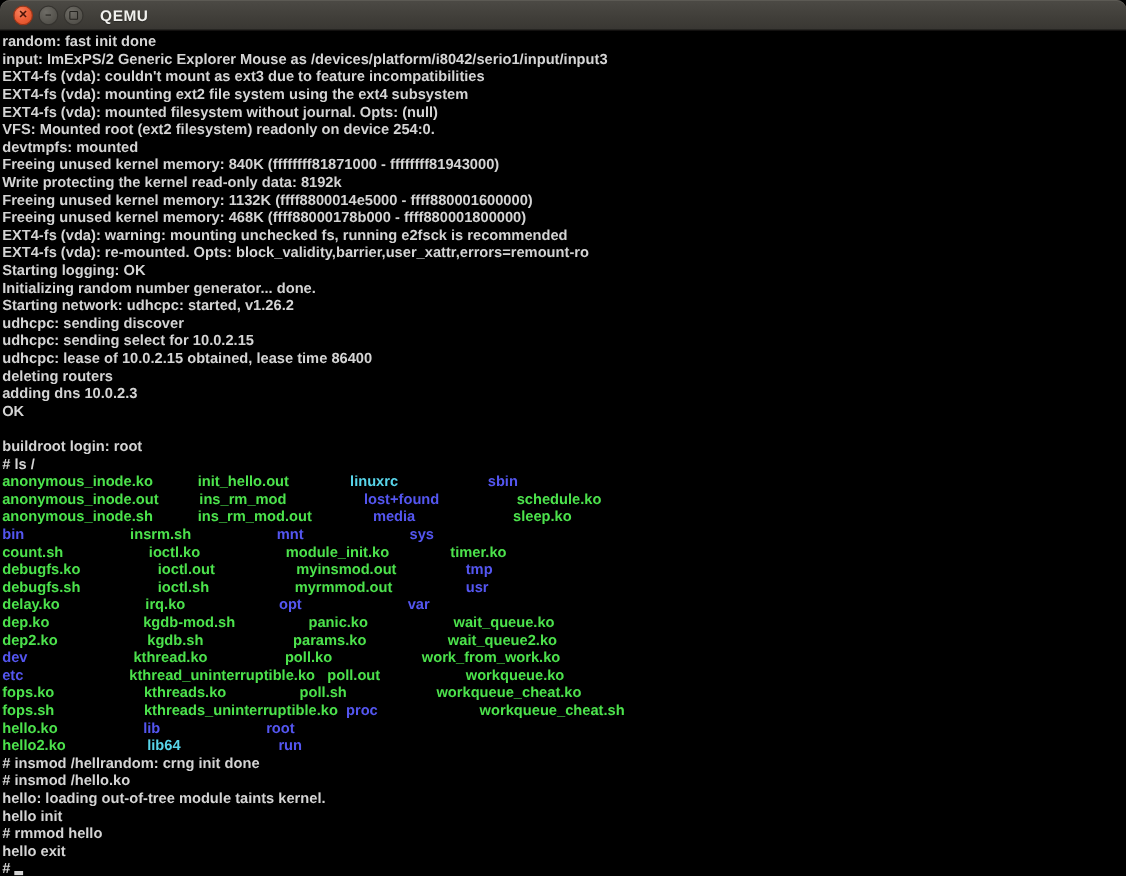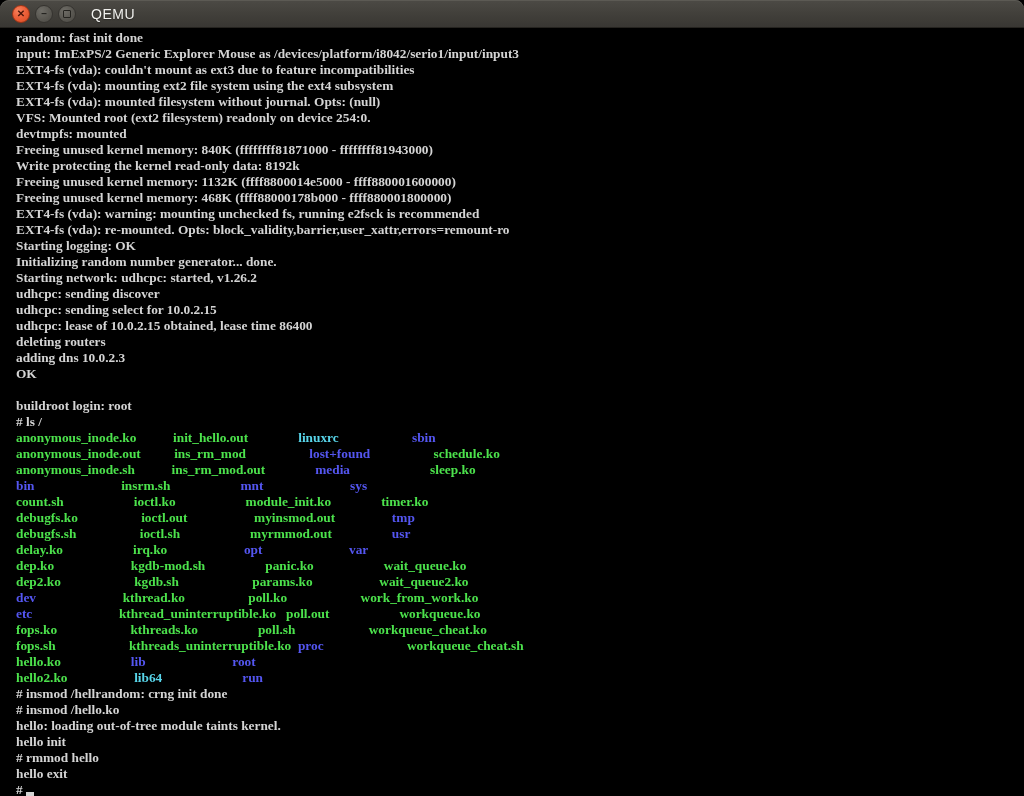--- a/index.html
+++ b/index.html
@@ -29,28 +29,28 @@
     border:1px solid #9e3517;color:#4b1408;
   }
   .btn-plain{
     background:radial-gradient(circle at 35% 30%,#6e6c66 0%,#57554f 60%,#4a4843 100%);
     border:1px solid #35332f;color:#24231f;
   }
   .btn-max span.sq{
     display:block;width:6px;height:6px;border:1.5px solid #24231f;border-radius:1px;
   }
   .title-text{
-    color:#f1f1ee;font-size:14px;font-weight:normal;margin-left:10px;
+    color:#f1f1ee;font-size:14px;font-weight:bold;margin-left:10px;
     text-shadow:0 1px 1px #2a2926;letter-spacing:0.5px;
   }
   
   .screen{
     width:1024px;height:768px;box-sizing:border-box;
-    background:#000;padding:2px 0 0 16px;
-    font-family:Liberation Serif, serif;
+    background:#000;padding:2px 0 0 2px;
+    font-family:Liberation Sans, sans-serif;
     font-size:13.33px;font-weight:bold;line-height:16px;
     white-space:pre;overflow:hidden;
   }
   .line{height:16px;}
   .c-fg{color:var(--fg,#d4d4d4);}
   .c-file{color:var(--file,#4ce24c);}
   .c-dir{color:var(--dir,#5456f0);}
   .c-link{color:var(--link,#58d5ea);}
   .cursor{
     display:inline-block;width:8px;height:16px;vertical-align:top;

